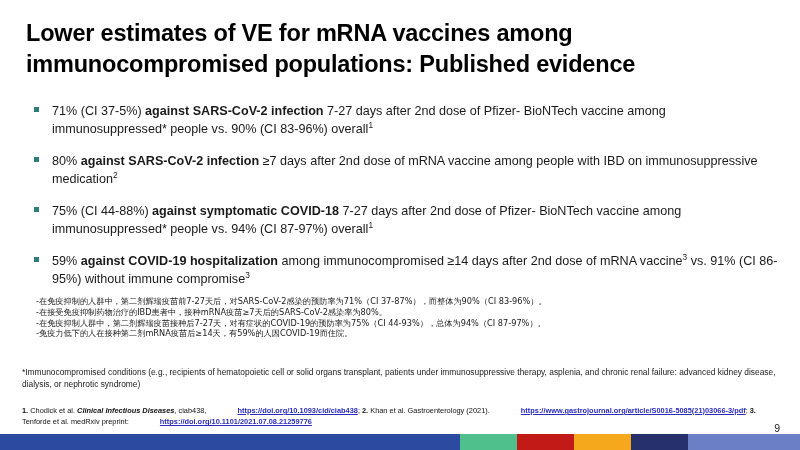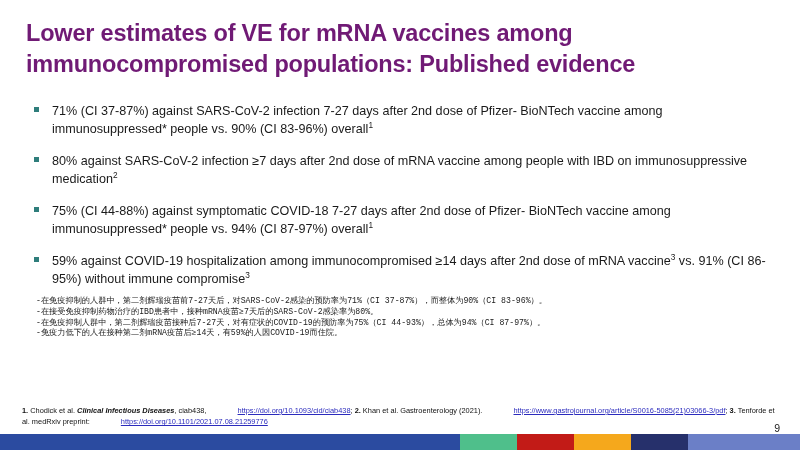--- a/index.html
+++ b/index.html
@@ -53,40 +53,40 @@
   }
   .bullet .marker {
     position: absolute;
     left: 4px;
     top: 5px;
     width: 5px;
     height: 5px;
     background: #2E7D7B;
     display: block;
   }
-  .b { font-weight: normal; text-align: center; }
+  .b { font-weight: bold; text-align: center; }
   sup {
     font-size: 0.66em;
     vertical-align: super;
     line-height: 0;
   }
 
   
   .cn-block {
     position: absolute;
     left: 36px;
     top: 296px;
     width: 752px;
     font-size: 8.2px;
     line-height: 1.32;
     color: #1a1a1a;
     font-family: "DejaVu Sans", sans-serif;
     white-space: nowrap;
   }
-  .cn-line { display: block; font-family: Liberation Mono, monospace; }
+  .cn-line { display: block; }
 
   
   .footnote {
     position: absolute;
     left: 22px;
     top: 366px;
     width: 760px;
     font-size: 8.4px;
     line-height: 1.45;
     color: #1a1a1a;
@@ -99,21 +99,21 @@
     top: 405px;
     width: 756px;
     font-size: 7.4px;
     line-height: 1.52;
     color: #2b2bbd;
     font-weight: bold;
   }
   .refs .plain { font-weight: bold; color: #111111; }
   .refs .ital { font-style: italic; font-weight: bold; color: #111111; }
   .refs .norm { font-weight: normal; color: #111111; }
-  .refs .link { color: #2b2bbd; text-decoration: underline; font-weight: normal; padding-left: 29px; }
+  .refs .link { color: #2b2bbd; text-decoration: underline; font-weight: bold; padding-left: 29px; }
 
   
   .pagenum {
     position: absolute;
     right: 20px;
     bottom: 16px;
     font-size: 10.5px;
     color: #222222;
   }
 
@@ -126,26 +126,26 @@
     height: 16px;
     display: flex;
   }
   .bottombar span { display: block; height: 100%; }
 </style>
 </head>
 <body>
 
 <div class="slide">
 
-  <div class="title" style="color: #701a75;">Lower estimates of VE for mRNA vaccines among immunocompromised populations: Published evidence</div>
+  <div class="title" style="color: #000000;">Lower estimates of VE for mRNA vaccines among immunocompromised populations: Published evidence</div>
 
   <div class="bullets">
 
     <div class="bullet">
-      <span class="marker" style="background: rgb(46, 125, 123);"></span><span>71% (CI 37-87%) </span><span class="b">against SARS-CoV-2 infection</span><span> 7-27 days after 2nd dose of Pfizer-  BioNTech vaccine among immunosuppressed* people vs. 90% (CI 83-96%) overall</span><sup>1</sup>
+      <span class="marker" style="background: rgb(46, 125, 123);"></span><span>71% (CI 37-5%) </span><span class="b">against SARS-CoV-2 infection</span><span> 7-27 days after 2nd dose of Pfizer-  BioNTech vaccine among immunosuppressed* people vs. 90% (CI 83-96%) overall</span><sup>1</sup>
     </div>
 
     <div class="bullet">
       <span class="marker" style="background: rgb(46, 125, 123);"></span><span>80% </span><span class="b">against SARS-CoV-2 infection</span><span> ≥7 days after 2nd dose of mRNA vaccine among  people with IBD on immunosuppressive medication</span><sup>2</sup>
     </div>
 
     <div class="bullet">
       <span class="marker" style="background: rgb(46, 125, 123);"></span><span>75% (CI 44-88%) </span><span class="b">against symptomatic COVID-18</span><span> 7-27 days after 2nd dose of Pfizer-  BioNTech vaccine among immunosuppressed* people vs. 94% (CI 87-97%) overall</span><sup>1</sup>
     </div>
 
@@ -155,20 +155,21 @@
 
   </div>
 
   <div class="cn-block">
     <span class="cn-line">-在免疫抑制的人群中，第二剂辉瑞疫苗前7-27天后，对SARS-CoV-2感染的预防率为71%（CI 37-87%），而整体为90%（CI 83-96%）。</span>
     <span class="cn-line">-在接受免疫抑制药物治疗的IBD患者中，接种mRNA疫苗≥7天后的SARS-CoV-2感染率为80%。</span>
     <span class="cn-line">-在免疫抑制人群中，第二剂辉瑞疫苗接种后7-27天，对有症状的COVID-19的预防率为75%（CI 44-93%），总体为94%（CI 87-97%）。</span>
     <span class="cn-line">-免疫力低下的人在接种第二剂mRNA疫苗后≥14天，有59%的人因COVID-19而住院。</span>
   </div>
 
+  <div class="footnote">*Immunocompromised conditions (e.g., recipients of hematopoietic cell or solid organs transplant, patients under immunosuppressive therapy, asplenia, and chronic renal failure: advanced kidney disease, dialysis, or nephrotic syndrome)</div>
 
   <div class="refs"><span class="plain">1.</span><span class="norm"> Chodick et al. </span><span class="ital">Clinical Infectious Diseases</span><span class="norm">, ciab438, </span><span class="link" style="color: rgb(43, 43, 189);">https://doi.org/10.1093/cid/ciab438</span><span class="norm">; </span><span class="plain">2.</span><span class="norm"> Khan et al. Gastroenterology (2021). </span><span class="link" style="color: rgb(43, 43, 189);">https://www.gastrojournal.org/article/S0016-5085(21)03066-3/pdf</span><span class="norm">; </span><span class="plain">3.</span><span class="norm"> Tenforde et al. medRxiv preprint: </span><span class="link" style="color: rgb(43, 43, 189);">https://doi.org/10.1101/2021.07.08.21259776</span></div>
 
   <div class="pagenum">9</div>
 
   <div class="bottombar">
     <span style="background: rgb(43, 75, 160); flex: 460 0 0px;"></span>
     <span style="background: rgb(79, 191, 139); flex: 57 0 0px;"></span>
     <span style="background: rgb(194, 27, 23); flex: 57 0 0px;"></span>
     <span style="background: rgb(245, 168, 28); flex: 57 0 0px;"></span>

